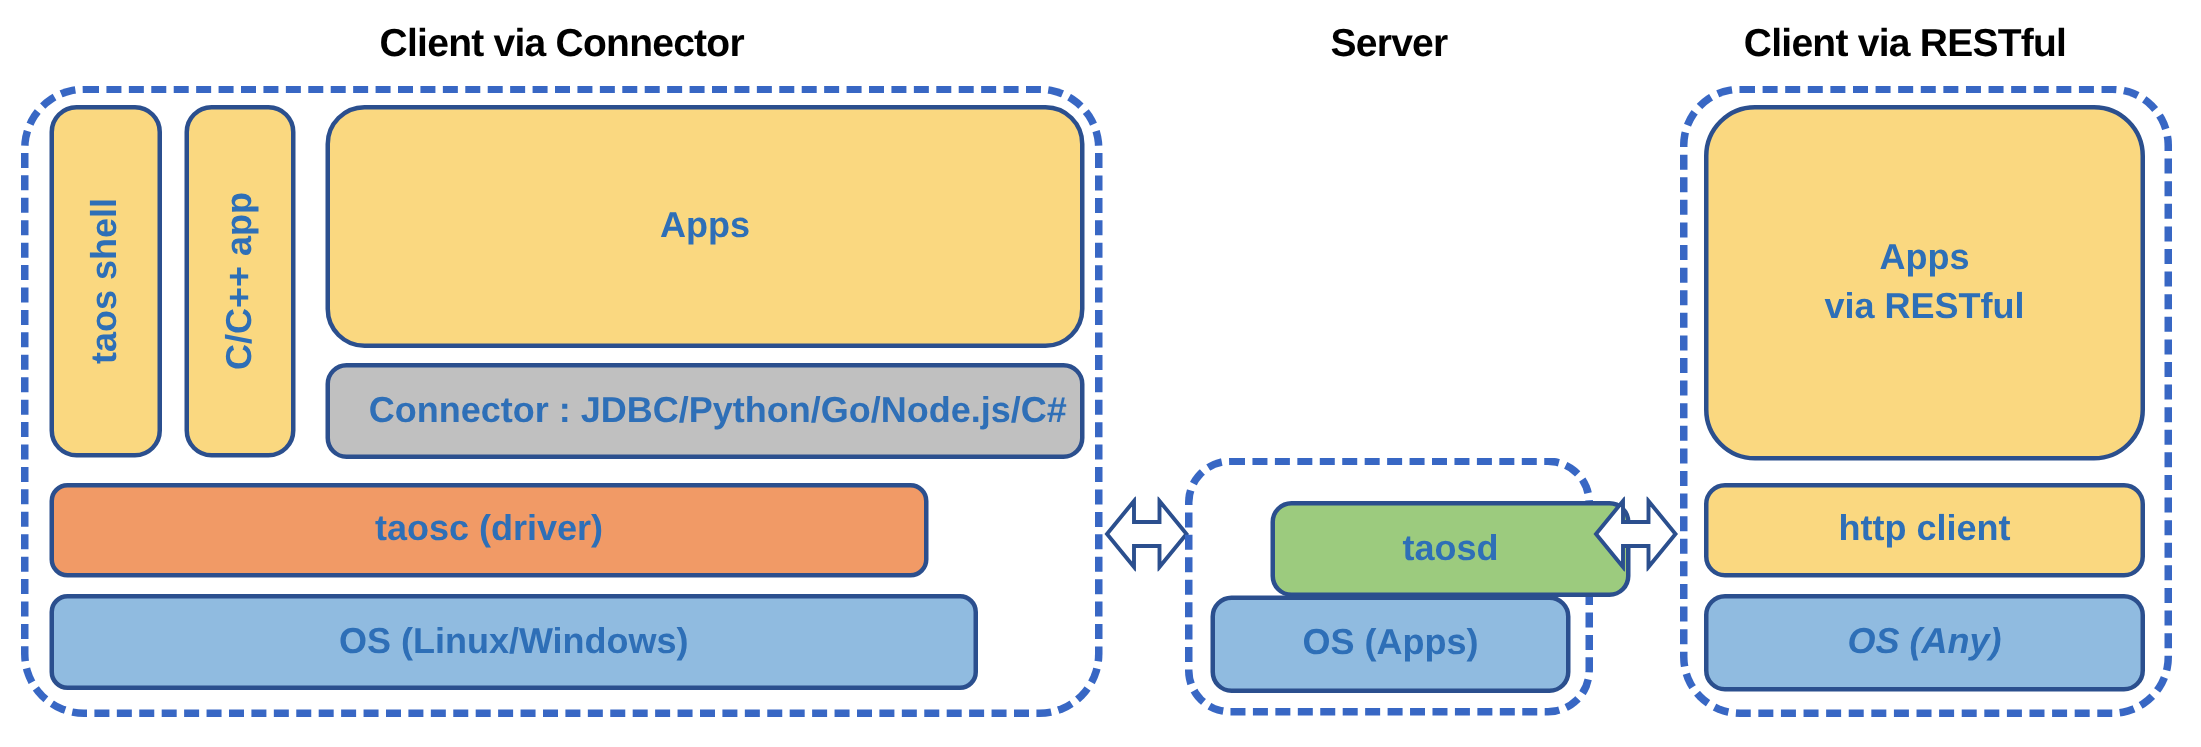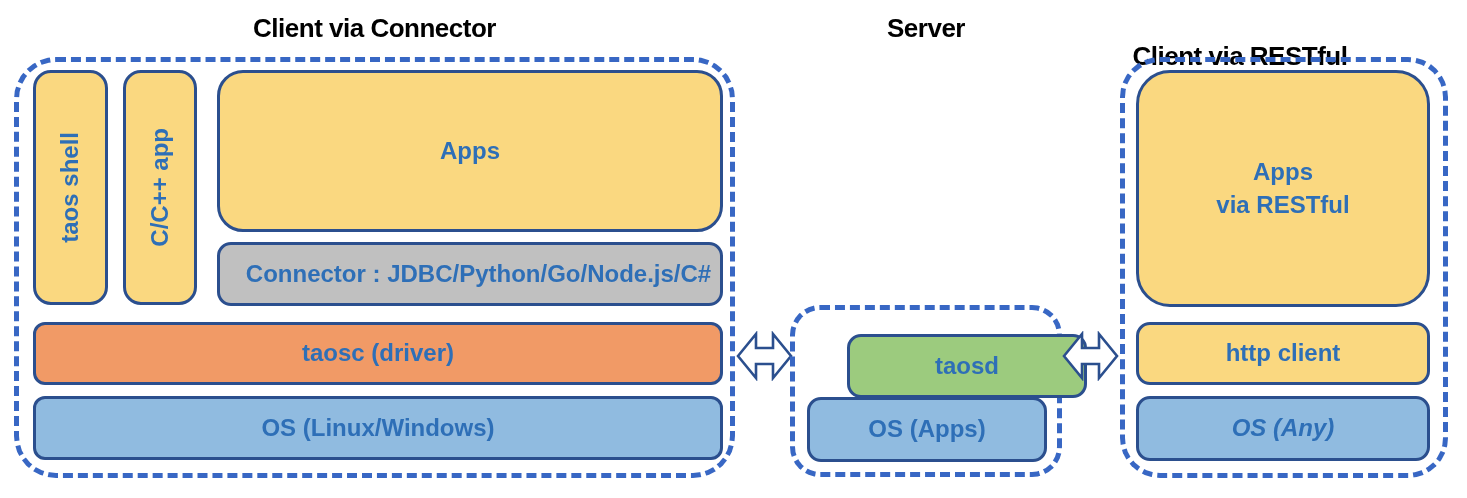--- a/index.html
+++ b/index.html
@@ -66,39 +66,39 @@
   }
   .arrow { position: absolute; }
 </style>
 </head>
 <body>
 
 <div class="canvas">
 
   <div class="section-title" style="left:14px; width:721px;">Client via Connector</div>
   <div class="section-title" style="left:790px; width:272px;">Server</div>
-  <div class="section-title" style="left:1076px; width:328px;margin-top:28px;">Client via RESTful</div>
+  <div class="section-title" style="left:1106px; width:328px;">Client via RESTful</div>
 
   <div class="group" style="left:14px; top:57px; width:721px; height:421px; border-radius:42px;">
     <div class="box fill-yellow" style="left:14px; top:8px; width:75px; height:235px; border-radius:18px;">
       <span class="vlabel">taos shell</span>
     </div>
     <div class="box fill-yellow" style="left:104px; top:8px; width:74px; height:235px; border-radius:18px;">
       <span class="vlabel">C/C++ app</span>
     </div>
     <div class="box fill-yellow" style="left:198px; top:8px; width:506px; height:162px; border-radius:26px;">
       <span>Apps</span>
     </div>
     <div class="box fill-gray" style="left:198px; top:180px; width:506px; height:64px; border-radius:14px;padding-left:17px;">
       <span>Connector : JDBC/Python/Go/Node.js/C#</span>
     </div>
-    <div class="box fill-orange" style="left:14px; top:260px; width:690px; height:63px; border-radius:12px;">
+    <div class="box fill-orange" style="left:14px; top:260px; width:586px; height:63px; border-radius:12px;">
       <span>taosc (driver)</span>
     </div>
-    <div class="box fill-blue" style="left:14px; top:334px; width:690px; height:64px; border-radius:12px;">
+    <div class="box fill-blue" style="left:14px; top:334px; width:619px; height:64px; border-radius:12px;">
       <span>OS (Linux/Windows)</span>
     </div>
   </div>
 
   <svg class="arrow" style="left:736px; top:331px;" width="57" height="50" viewBox="0 0 57 50">
     <polygon points="2,25 20,3 20,17 37,17 37,3 55,25 37,47 37,33 20,33 20,47" fill="#ffffff" stroke="#2B4F8E" stroke-width="2.6" stroke-linejoin="miter"></polygon>
   </svg>
 
   <div class="group" style="left:790px; top:305px; width:272px; height:172px; border-radius:30px;">
     <div class="box fill-green" style="left:12px; top:24px; width:240px; height:64px; border-radius:14px;margin-left:40px;">

